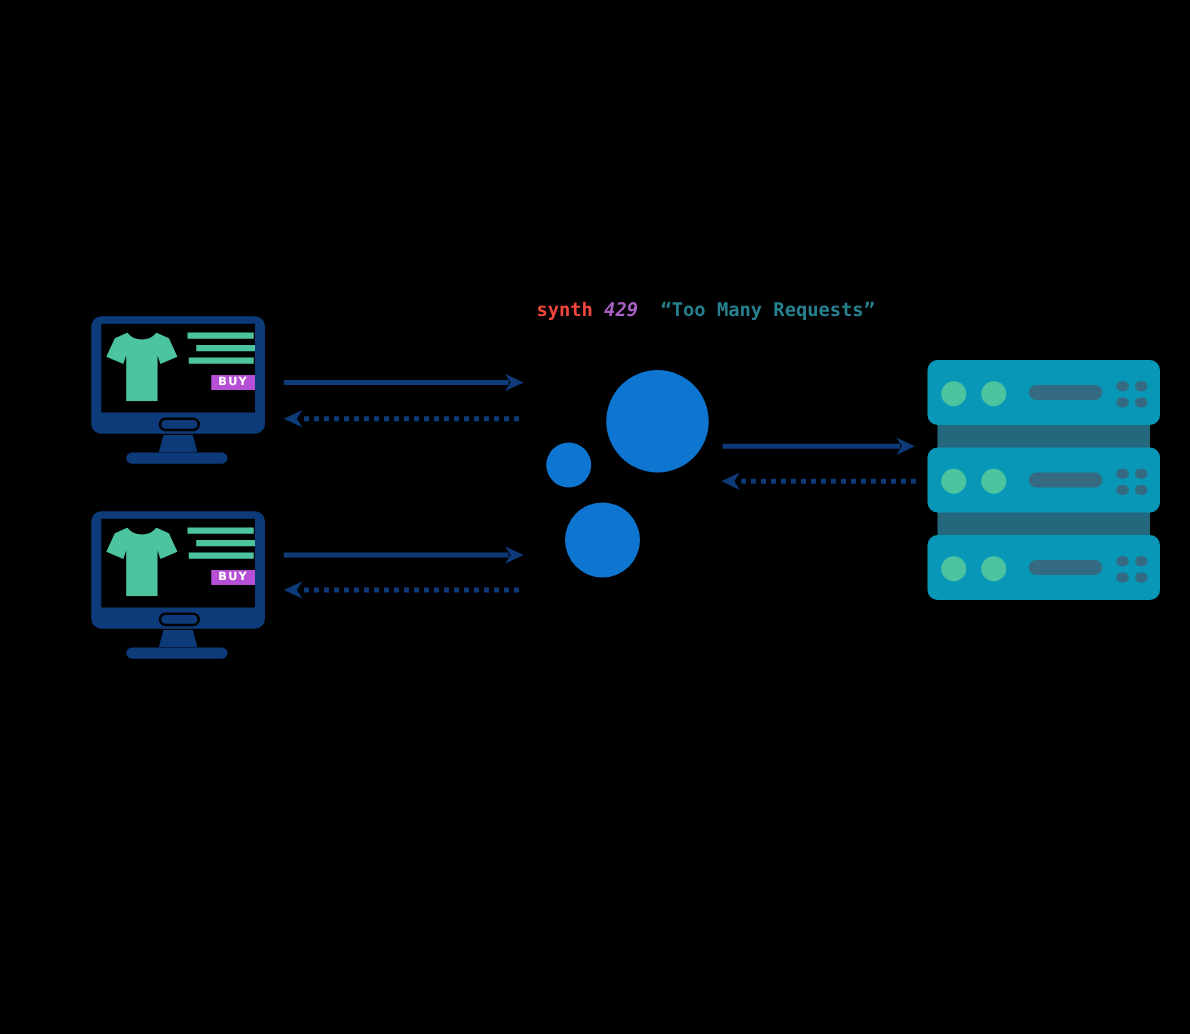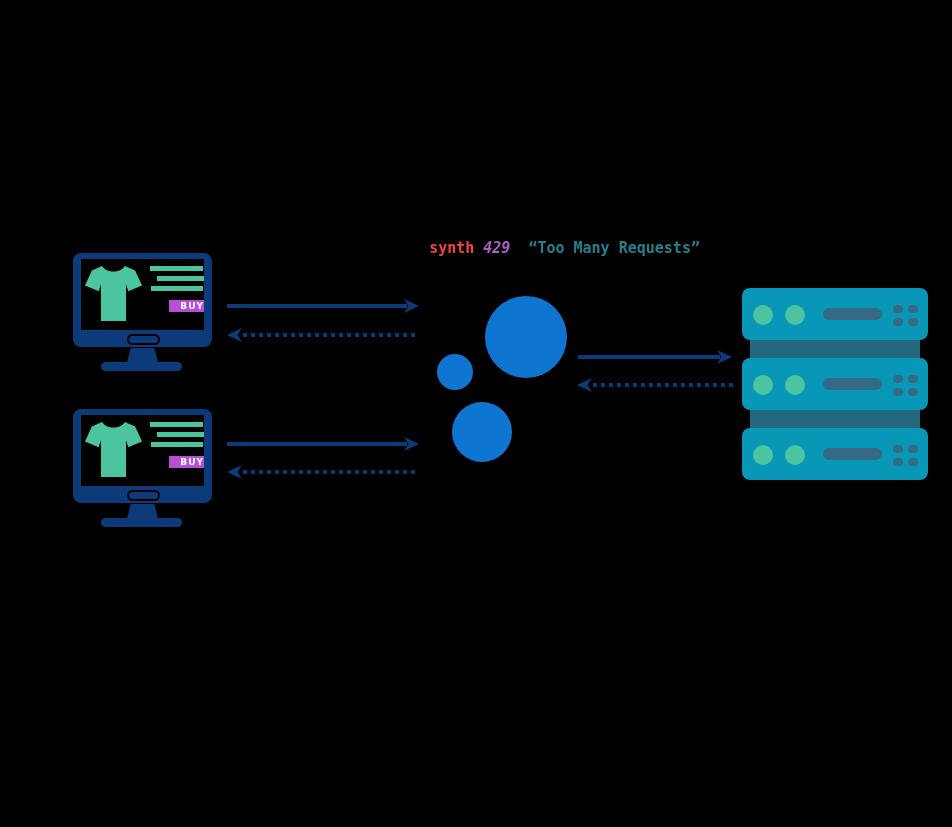--- a/index.html
+++ b/index.html
@@ -17,21 +17,21 @@
   .client{position:absolute;width:139px;height:118px;}
   .c1{left:73px;top:253px;} .c2{left:73px;top:409px;}
   .frame{position:absolute;left:0;top:0;width:139px;height:94px;background:var(--navy);border-radius:8px;}
   .screen{position:absolute;left:8px;top:6px;width:123px;height:71px;background:var(--background);}
   .tshirt{position:absolute;left:4px;top:7px;width:57px;height:55px;color:var(--green);}
   .tline{position:absolute;height:5px;background:var(--green);}
   .tl1{left:69px;top:7px;width:53px;}
   .tl2{left:76px;top:17px;width:47px;}
   .tl3{left:70px;top:27px;width:52px;}
   .buy{position:absolute;left:88px;top:41px;width:35px;height:12px;background:var(--purple);
-       color:var(--white);font-weight:bold;font-size:9px;line-height:12px;text-align:right;
+       color:var(--white);font-weight:bold;font-size:9px;line-height:12px;text-align:center;
        letter-spacing:1px;font-family:"DejaVu Sans",sans-serif;}
   .pill{position:absolute;left:54px;top:81px;width:29px;height:7px;border:2px solid var(--background);
         border-radius:6px;}
   .neck{position:absolute;left:54px;top:95px;width:31px;height:14px;background:var(--navy);
         clip-path:polygon(12% 0,88% 0,100% 100%,0 100%);}
   .base{position:absolute;left:28px;top:109px;width:81px;height:9px;background:var(--navy);border-radius:5px;}
 
   
   .aline{position:absolute;height:4px;background:var(--navy);}
   .adot{position:absolute;height:4px;

